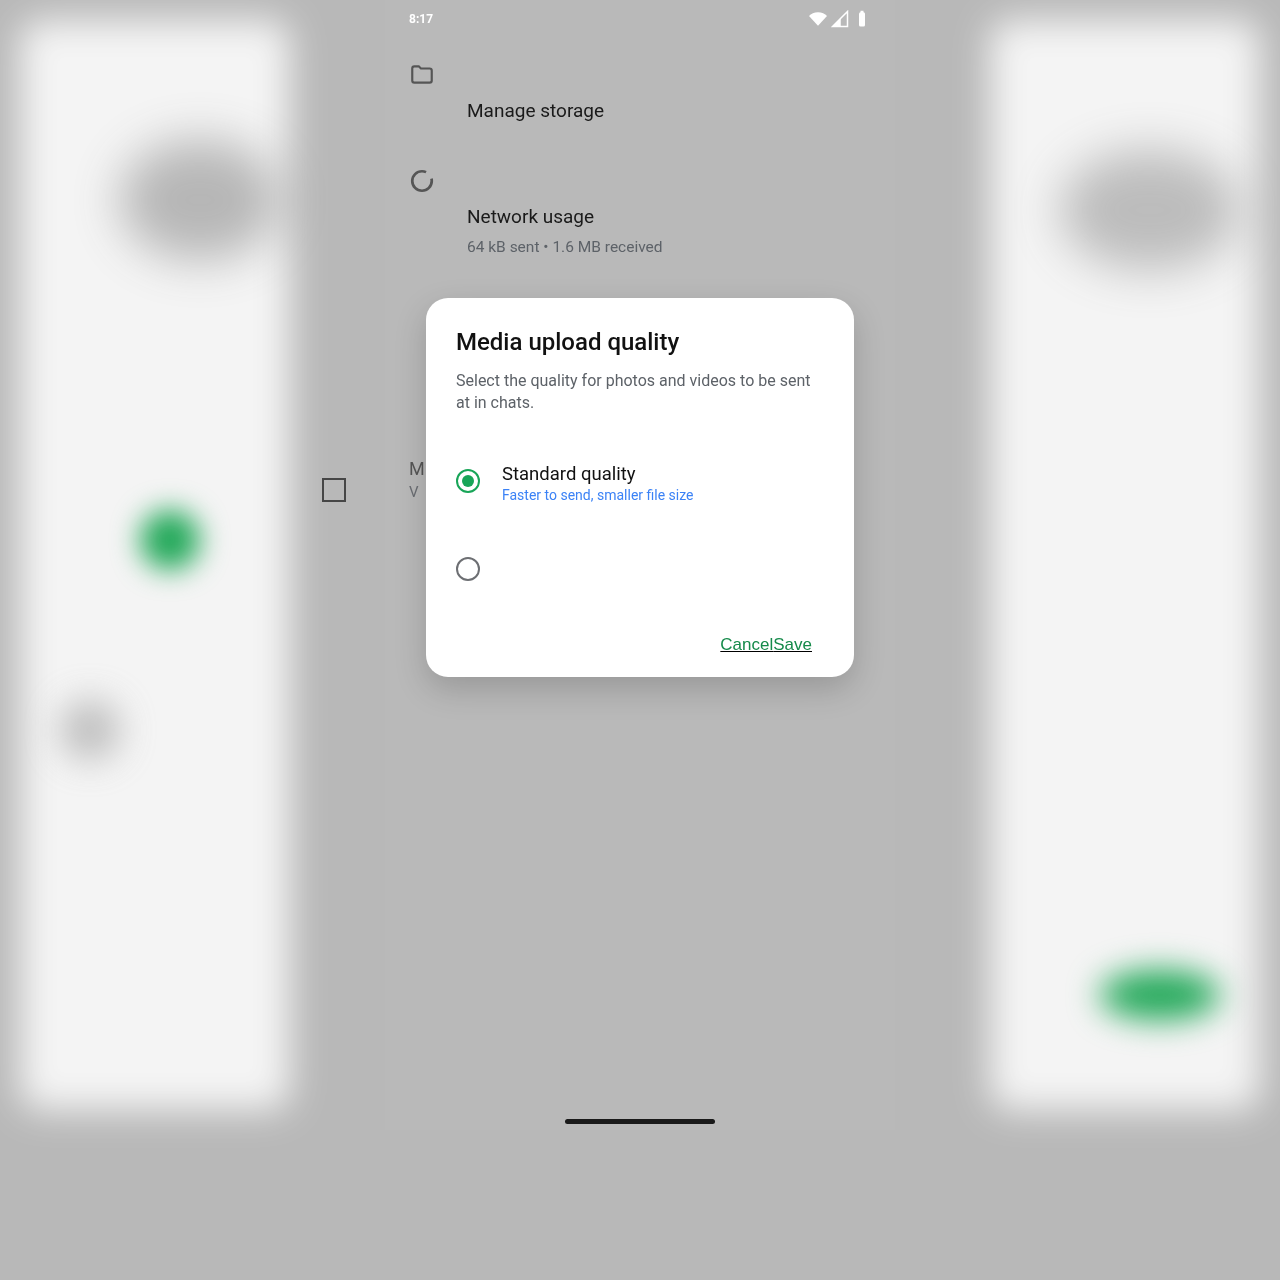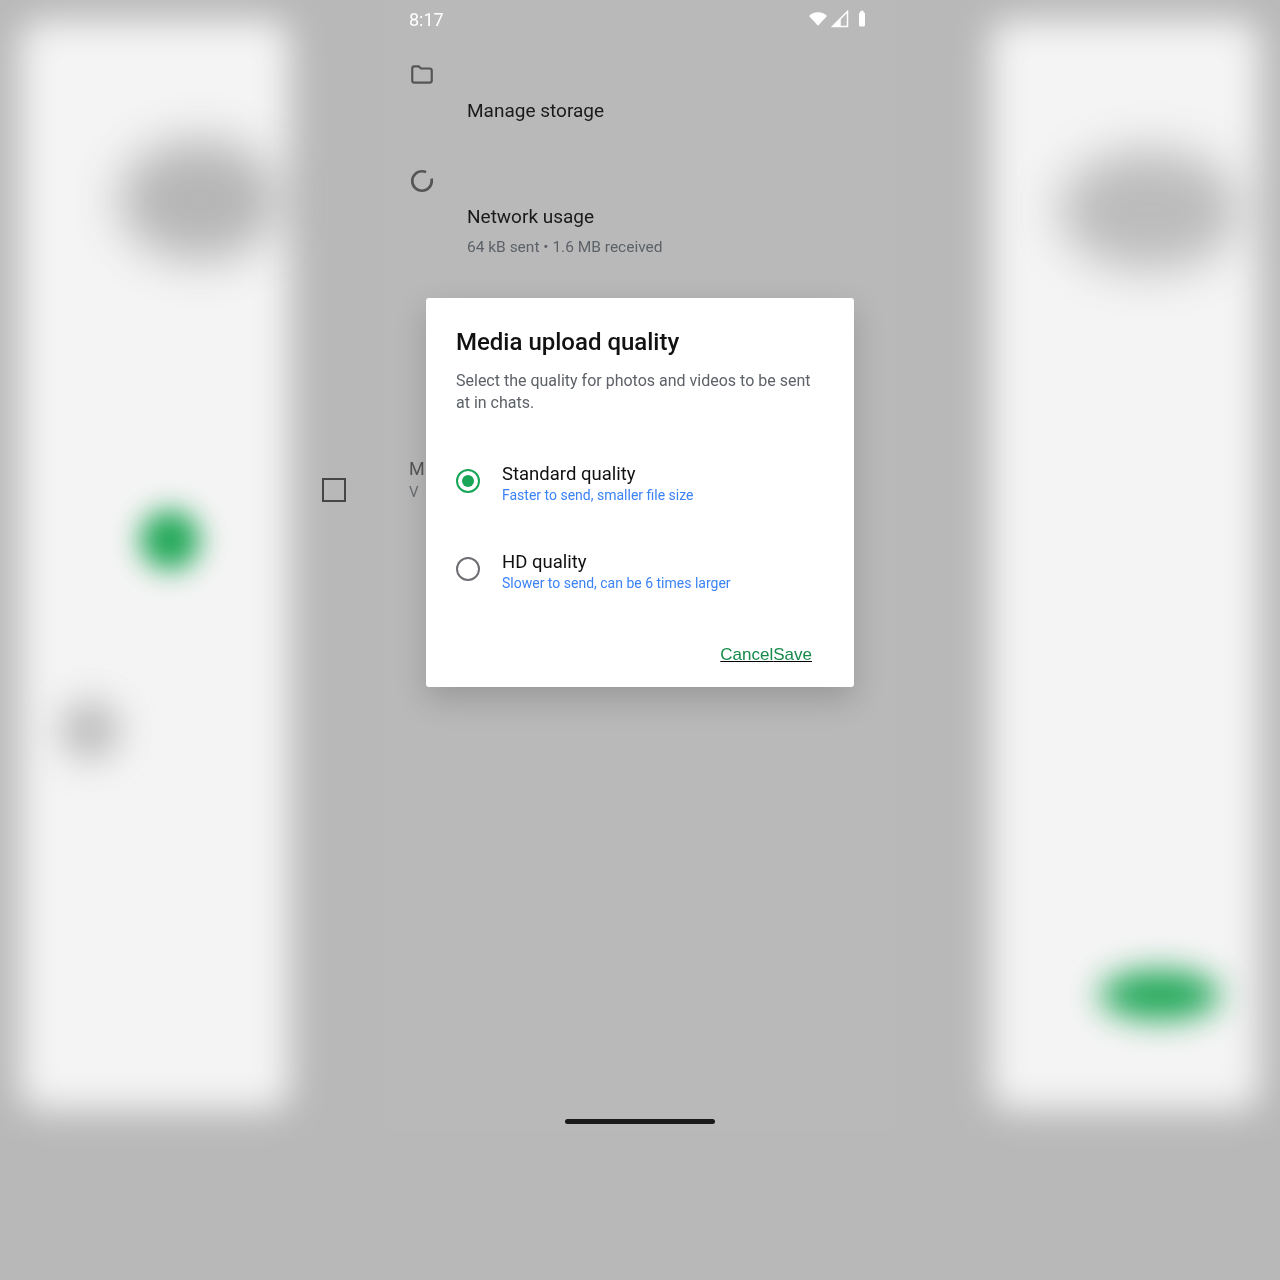--- a/index.html
+++ b/index.html
@@ -44,22 +44,22 @@
       background: #b9b9b9;
       overflow: hidden;
     }
     .status-bar {
       height: 38px;
       display: flex;
       align-items: center;
       justify-content: space-between;
       padding: 0 24px;
       color: #fff;
-      font-size: 18px;
-      font-weight: 400;
+      font-size: 12px;
+      font-weight: 700;
     }
     .status-right { display:flex; align-items:center; gap:4px; }
     .status-right svg { width:18px; height:18px; fill:#fff; }
     .app-bar {
       display: flex;
       align-items: center;
       padding: 16px 18px;
       gap: 26px;
     }
     .back-arrow { width:26px; height:26px; }
@@ -87,21 +87,21 @@
       background:#1a1a1a; border-radius:3px;
     }
     
     .dialog {
       position: absolute;
       left: 50%;
       top: 298px;
       transform: translateX(-50%);
       width: 428px;
       background: #fff;
-      border-radius: 3px;
+      border-radius: 22px;
       padding: 30px 30px 22px 30px;
       box-shadow: 0 12px 32px rgba(0,0,0,0.18);
     }
     .dlg-title { font-size: 24px; font-weight: 500; color: #111; margin-bottom: 14px;}
     .dlg-desc  { font-size: 16px; color: #5d6268; line-height: 1.4; }
     .options { margin-top: 48px; display:flex; flex-direction:column; gap:48px; }
     .option { display:flex; align-items:flex-start; gap:22px; }
     .radio {
       width:24px; height:24px; border-radius:50%;
       border: 2.5px solid #6d6f73; background:#fff; flex-shrink:0;
@@ -202,24 +202,20 @@
   <div class="options">
     <div class="option">
       <div class="radio selected"></div>
       <div>
         <div class="opt-title">Standard quality</div>
         <div class="opt-sub">Faster to send, smaller file size</div>
       </div>
     </div>
     <div class="option">
       <div class="radio"></div>
-      <div>
-        <div class="opt-title">HD quality</div>
-        <div class="opt-sub">Slower to send, can be 6 times larger</div>
-      </div>
     </div>
   </div>
 
   <div class="dlg-actions">
     <button class="dlg-btn">Cancel</button>
     <button class="dlg-btn">Save</button>
   </div>
 </div>
 
 </body></html>

